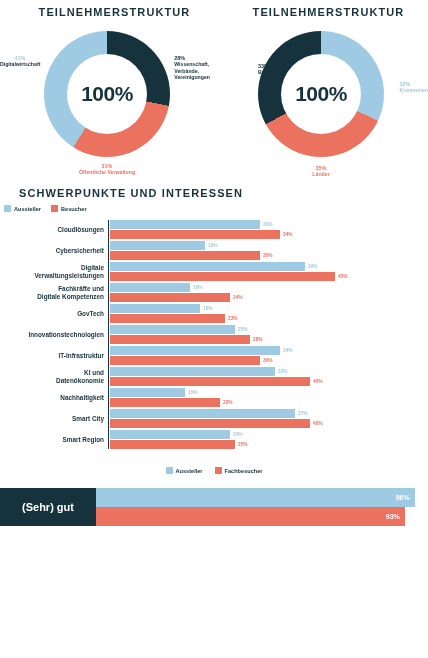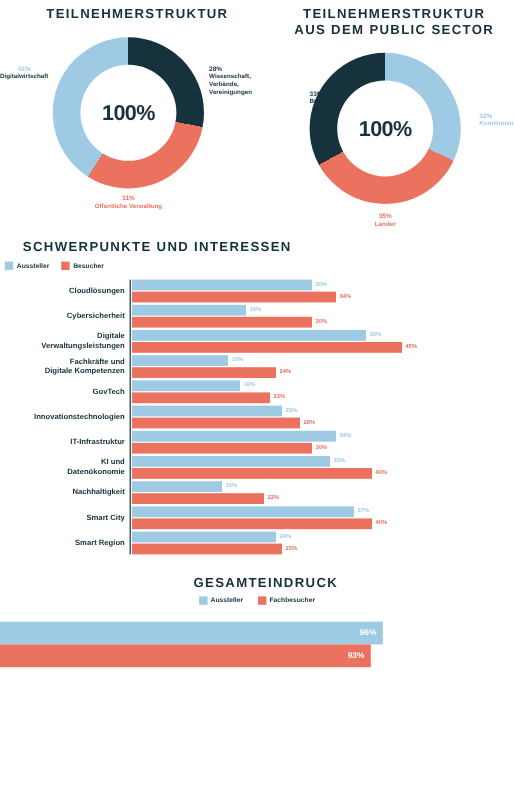--- a/index.html
+++ b/index.html
@@ -26,21 +26,21 @@
   .donut-block{width:214px;position:relative;padding-top:6px;}
   .donut-wrap{position:relative;width:214px;height:160px;}
   .donut{
     position:absolute;left:50%;top:12px;transform:translateX(-50%);
     width:126px;height:126px;border-radius:50%;
   }
   .donut-hole{
     position:absolute;left:50%;top:50%;transform:translate(-50%,-50%);
     width:80px;height:80px;border-radius:50%;background:#fff;
     display:flex;align-items:center;justify-content:center;
-    font-size:18px;font-weight:bold;color:#16323c;letter-spacing:-0.5px;
+    font-size:21px;font-weight:bold;color:#16323c;letter-spacing:-0.5px;
   }
   .dlabel{position:absolute;font-size:5.2px;font-weight:bold;line-height:6.4px;}
   .dlabel .pct{display:block;font-size:5.4px;}
   
   .chart-sec{margin-top:8px;}
   .legend{display:flex;gap:10px;align-items:center;padding-left:4px;margin-top:5px;}
   .legend-item{display:flex;align-items:center;gap:3px;font-size:5.6px;font-weight:bold;color:#16323c;}
   .swatch{width:7px;height:7px;display:inline-block;}
   .rows{margin-top:8px;position:relative;}
   .axis{position:absolute;left:108px;top:0;bottom:0;width:1px;background:#16323c;}
@@ -93,21 +93,20 @@
       <div class="dlabel" style="left:0px;top:36px;text-align:left;color:#9ecbe3;white-space:nowrap;">
         <span class="pct" style="text-align:center;">41%</span>
         <span style="color:#16323c;">Digitalwirtschaft</span>
       </div>
     </div>
   </div>
 
   <div class="donut-block">
     <div class="sec-title">
       <div>TEILNEHMERSTRUKTUR</div>
-      <div>AUS DEM PUBLIC SECTOR</div>
     </div>
     <div class="donut-wrap">
       <div class="donut" id="donutRight" style="background: conic-gradient(rgb(158, 203, 227) 0%, rgb(158, 203, 227) 32%, rgb(236, 114, 96) 32%, rgb(236, 114, 96) 67%, rgb(22, 50, 60) 67%, rgb(22, 50, 60) 100%);">
         <div class="donut-hole">100%</div>
       </div>
       <div class="dlabel" style="right:0px;top:62px;text-align:left;color:#9ecbe3;white-space:nowrap;">
         <span class="pct">32%</span>
         <span>Kommunen</span>
       </div>
       <div class="dlabel" style="left:50%;transform:translateX(-50%);top:146px;text-align:center;color:#ec7260;white-space:nowrap;">
@@ -301,32 +300,32 @@
           <div class="bar-line">
             <div class="bar" style="background: rgb(236, 114, 96); width: 125px;"></div>
             <span class="bar-val" style="color: rgb(236, 114, 96);">25%</span>
           </div>
         </div>
       </div>
     </div>
 </div>
 
 <div class="overall">
-  <div class="sec-title">GESAMTEINDRUCK</div>
   <div class="ov-legend">
     <div class="legend-item">
       <span class="swatch" style="background:#9ecbe3;"></span>
       <span>Aussteller</span>
     </div>
     <div class="legend-item">
       <span class="swatch" style="background:#ec7260;"></span>
       <span>Fachbesucher</span>
     </div>
   </div>
   <div class="ov-bars">
+    <div class="ov-box">(Sehr) gut</div>
     <div class="ov-stack">
       <div class="ov-line">
         <div class="ov-bar" id="ovBarA" style="background: rgb(158, 203, 227); width: 318.72px;">
           <span class="ov-pct">96%</span>
         </div>
       </div>
       <div class="ov-line">
         <div class="ov-bar" id="ovBarB" style="background: rgb(236, 114, 96); width: 308.76px;">
           <span class="ov-pct">93%</span>
         </div>

